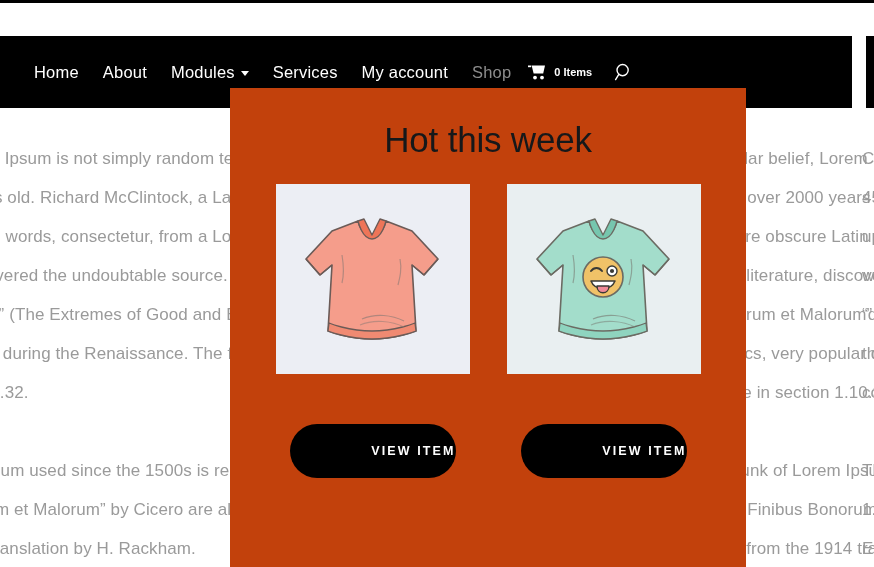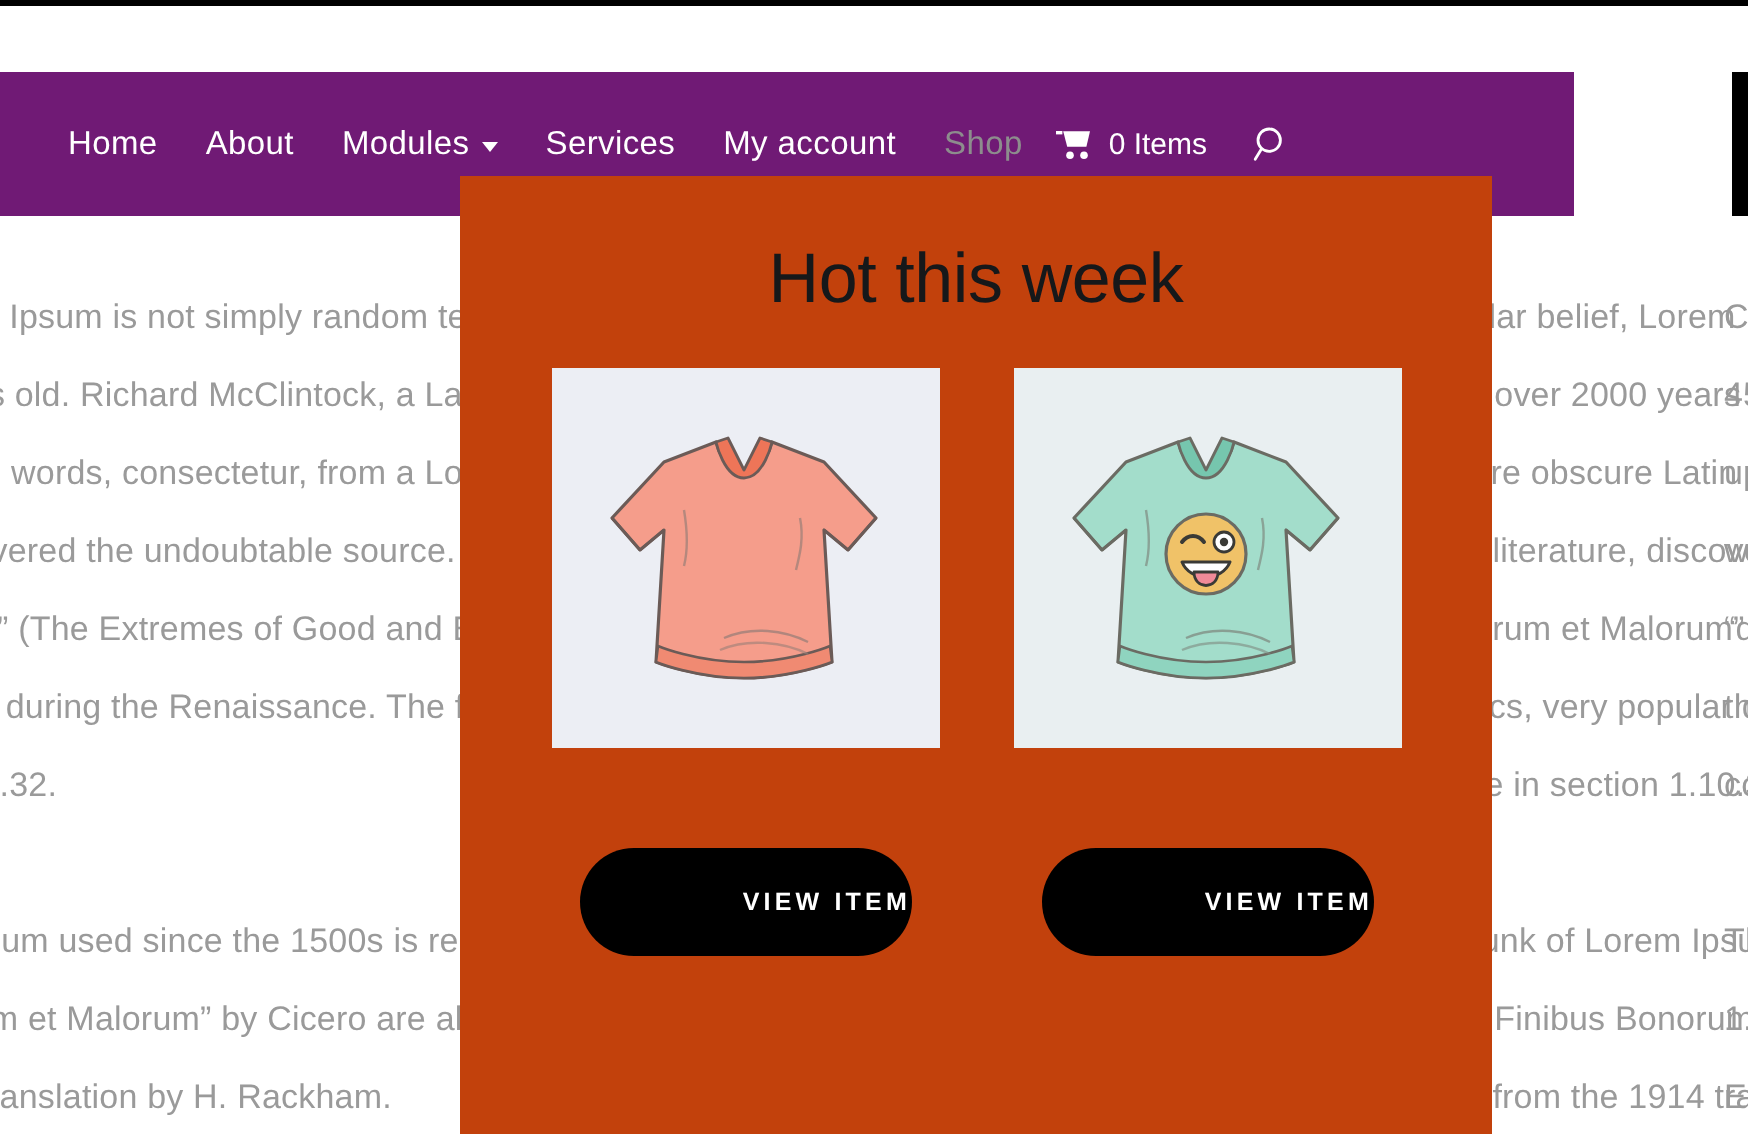--- a/index.html
+++ b/index.html
@@ -19,22 +19,22 @@
   
   .top-strip {
     position: absolute; left: 0; top: 0;
     width: 874px; height: 3px;
     background: #000000;
   }
 
   
   .site-header {
     position: absolute; left: 0; top: 36px;
-    width: 787px; height: 72px;
-    background: #701a75;
+    width: 852px; height: 72px;
+    background: #000000;
     z-index: 3;
   }
   .nav {
     position: absolute; left: 22px; top: 0;
     height: 72px;
     display: flex; align-items: center;
     gap: 0px;
   }
   .nav-item {
     color: #ffffff;
@@ -50,23 +50,24 @@
   .chev {
     display: inline-block;
     width: 0; height: 0;
     border-left: 4.5px solid transparent;
     border-right: 4.5px solid transparent;
     border-top: 5px solid #ffffff;
     margin-top: 3px;
   }
   .cart-group {
     display: flex; align-items: center; gap: 8px;
-    color: #ffffff; font-size: 15px;
+    color: #ffffff; font-size: 11px;
     padding: 0 10px 0 4px;
     cursor: pointer;
+    font-weight: bold;
   }
   .cart-icon { display:block; }
   .search-btn {
     padding: 0 12px; display:flex; align-items:center;
     cursor: pointer;
   }
 
   
   .header-right-sliver {
     position: absolute; left: 866px; top: 36px;

